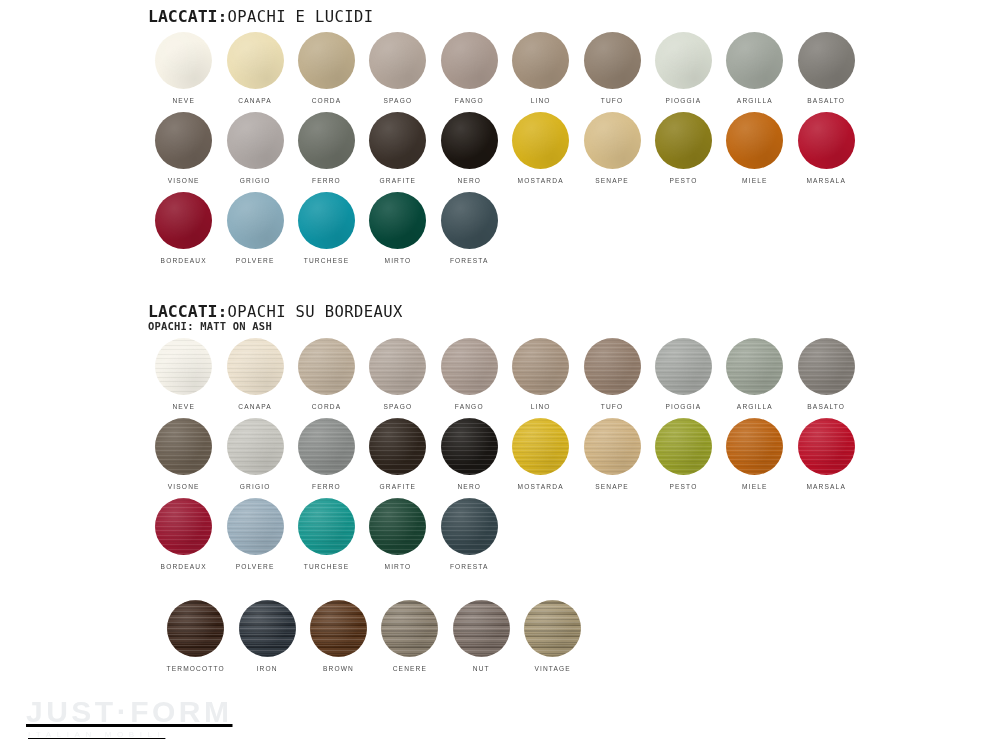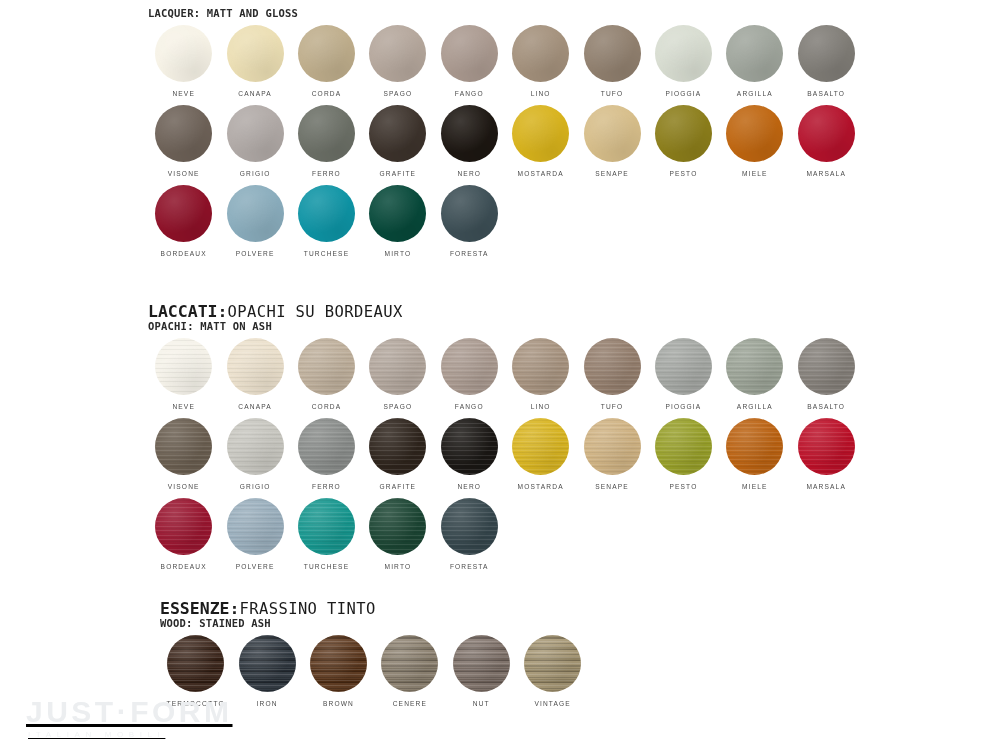--- a/index.html
+++ b/index.html
@@ -177,21 +177,21 @@
     margin-left: 2px;
   }
 </style>
 </head>
 <body>
 
 <div class="page">
 
   <div class="section" style="left:148px; top:8px;">
     <div class="section-head">
-      <div class="head-line2">LACQUER: MATT AND GLOSS</div>
+      <div class="head-line1"><span class="cat">LACCATI:</span><span>OPACHI E LUCIDI</span></div>
     </div>
     <div class="rows">
       <div class="swatch-row">
         <div class="swatch-cell">
             <div class="chip" style="background-color: rgb(247, 243, 231);"><span class="grain-layer"></span></div>
             <div class="chip-label">NEVE</div>
           </div>
         <div class="swatch-cell">
             <div class="chip" style="background-color: rgb(236, 223, 180);"><span class="grain-layer"></span></div>
             <div class="chip-label">CANAPA</div>
@@ -455,24 +455,20 @@
             <div class="chip grain" style="background-color: rgb(54, 71, 77);">
               <span class="grain-layer"></span>
             </div>
             <div class="chip-label">FORESTA</div>
           </div>
       </div>
     </div>
   </div>
 
   <div class="section" style="left:160px; top:600px;">
-    <div class="section-head">
-      <div class="head-line1"><span class="cat">ESSENZE:</span><span>FRASSINO TINTO</span></div>
-      <div class="head-line2">WOOD: STAINED ASH</div>
-    </div>
     <div class="rows">
       <div class="swatch-row">
         <div class="swatch-cell">
             <div class="chip wood" style="background-color: rgb(58, 35, 23);">
               <span class="grain-layer"></span>
             </div>
             <div class="chip-label">TERMOCOTTO</div>
           </div>
         <div class="swatch-cell">
             <div class="chip wood" style="background-color: rgb(43, 51, 60);">

